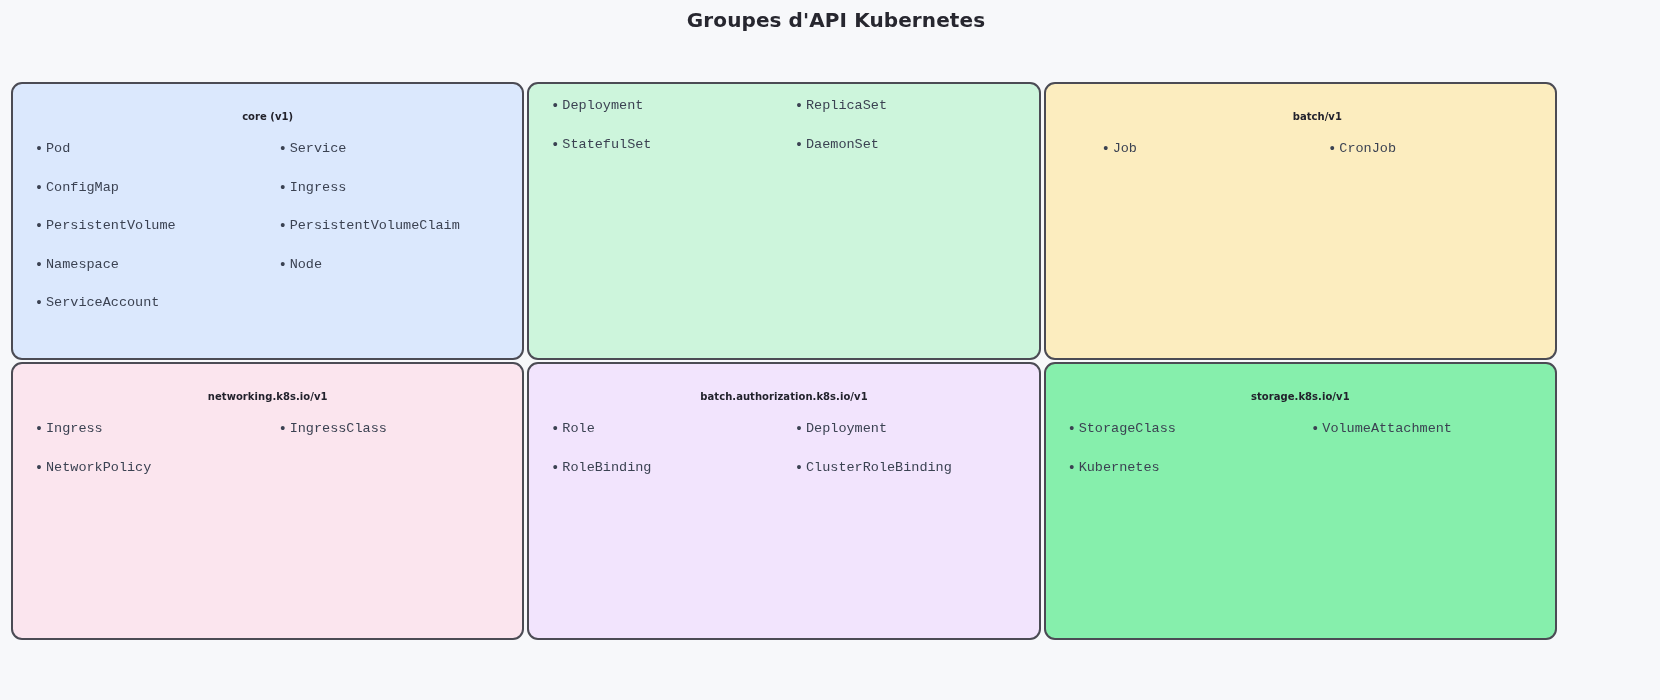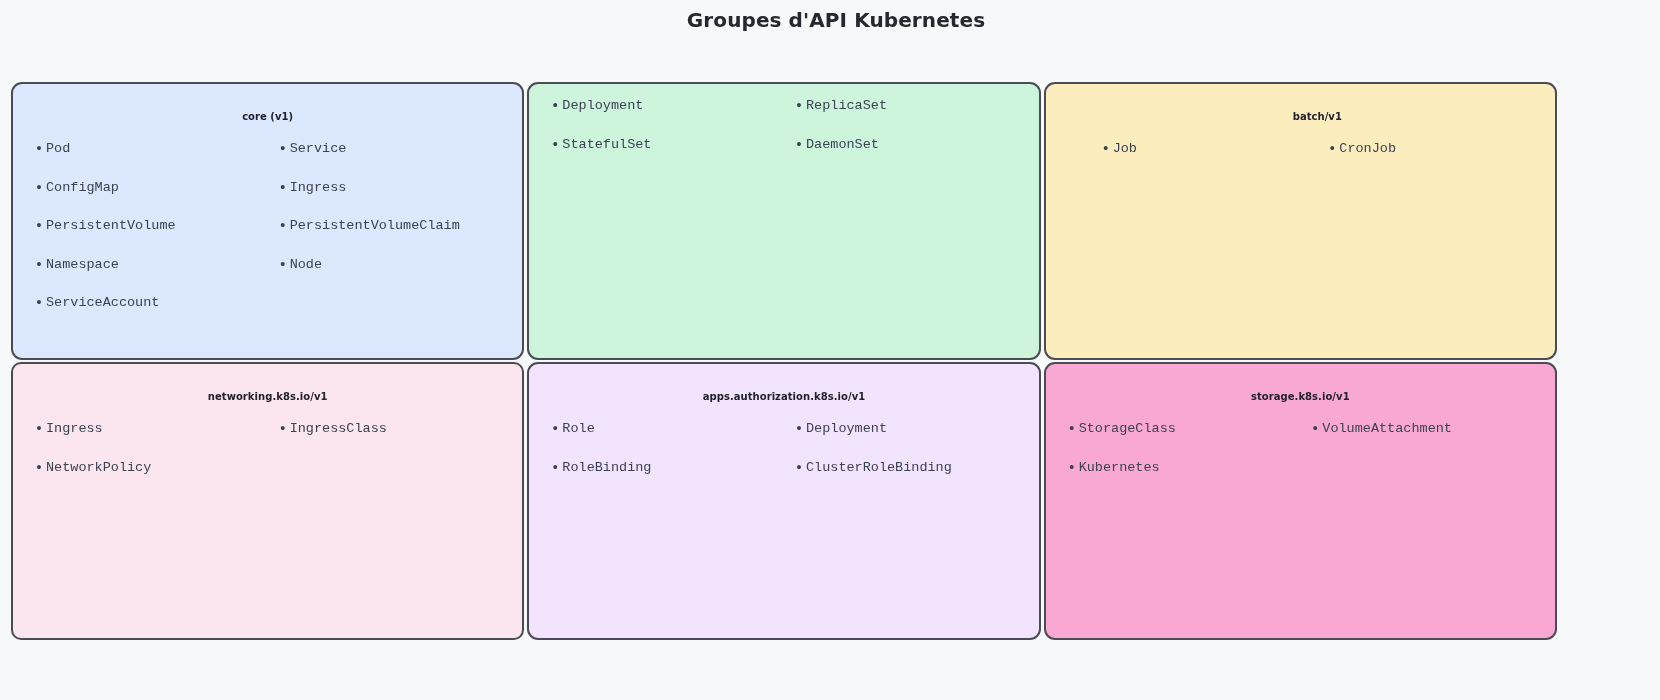--- a/index.html
+++ b/index.html
@@ -167,59 +167,59 @@
         <div class="item" style="color: rgb(59, 66, 82);">
           <span class="item-bullet">•</span>
           <span class="item-label">Job</span>
         </div>
         <div class="item" style="color: rgb(59, 66, 82);">
           <span class="item-bullet">•</span>
           <span class="item-label">CronJob</span>
         </div>
       </div>
     </div>
-    <div class="card bg-networking" style="background: rgb(251, 229, 238); border-color: rgb(75, 75, 84); border-radius: 10px;">
+    <div class="card bg-networking" style="background: rgb(251, 229, 238); border-color: rgb(75, 75, 84);">
       <div class="card-title">networking.k8s.io/v1</div>
       <div class="card-items">
         <div class="item" style="color: rgb(59, 66, 82);">
           <span class="item-bullet">•</span>
           <span class="item-label">Ingress</span>
         </div>
         <div class="item" style="color: rgb(59, 66, 82);">
           <span class="item-bullet">•</span>
           <span class="item-label">IngressClass</span>
         </div>
         <div class="item" style="color: rgb(59, 66, 82);">
           <span class="item-bullet">•</span>
           <span class="item-label">NetworkPolicy</span>
         </div>
       </div>
     </div>
     <div class="card bg-rbac" style="background: rgb(242, 228, 253); border-color: rgb(75, 75, 84);">
-      <div class="card-title">apps.authorization.k8s.io/v1</div>
+      <div class="card-title">batch.authorization.k8s.io/v1</div>
       <div class="card-items">
         <div class="item" style="color: rgb(59, 66, 82);">
           <span class="item-bullet">•</span>
           <span class="item-label">Role</span>
         </div>
         <div class="item" style="color: rgb(59, 66, 82);">
           <span class="item-bullet">•</span>
           <span class="item-label">Deployment</span>
         </div>
         <div class="item" style="color: rgb(59, 66, 82);">
           <span class="item-bullet">•</span>
           <span class="item-label">RoleBinding</span>
         </div>
         <div class="item" style="color: rgb(59, 66, 82);">
           <span class="item-bullet">•</span>
           <span class="item-label">ClusterRoleBinding</span>
         </div>
       </div>
     </div>
-    <div class="card bg-storage" style="background: #f9a8d4; border-color: rgb(75, 75, 84);">
+    <div class="card bg-storage" style="background: #86efac; border-color: rgb(75, 75, 84);">
       <div class="card-title">storage.k8s.io/v1</div>
       <div class="card-items">
         <div class="item" style="color: rgb(59, 66, 82);">
           <span class="item-bullet">•</span>
           <span class="item-label">StorageClass</span>
         </div>
         <div class="item" style="color: rgb(59, 66, 82);">
           <span class="item-bullet">•</span>
           <span class="item-label">VolumeAttachment</span>
         </div>

